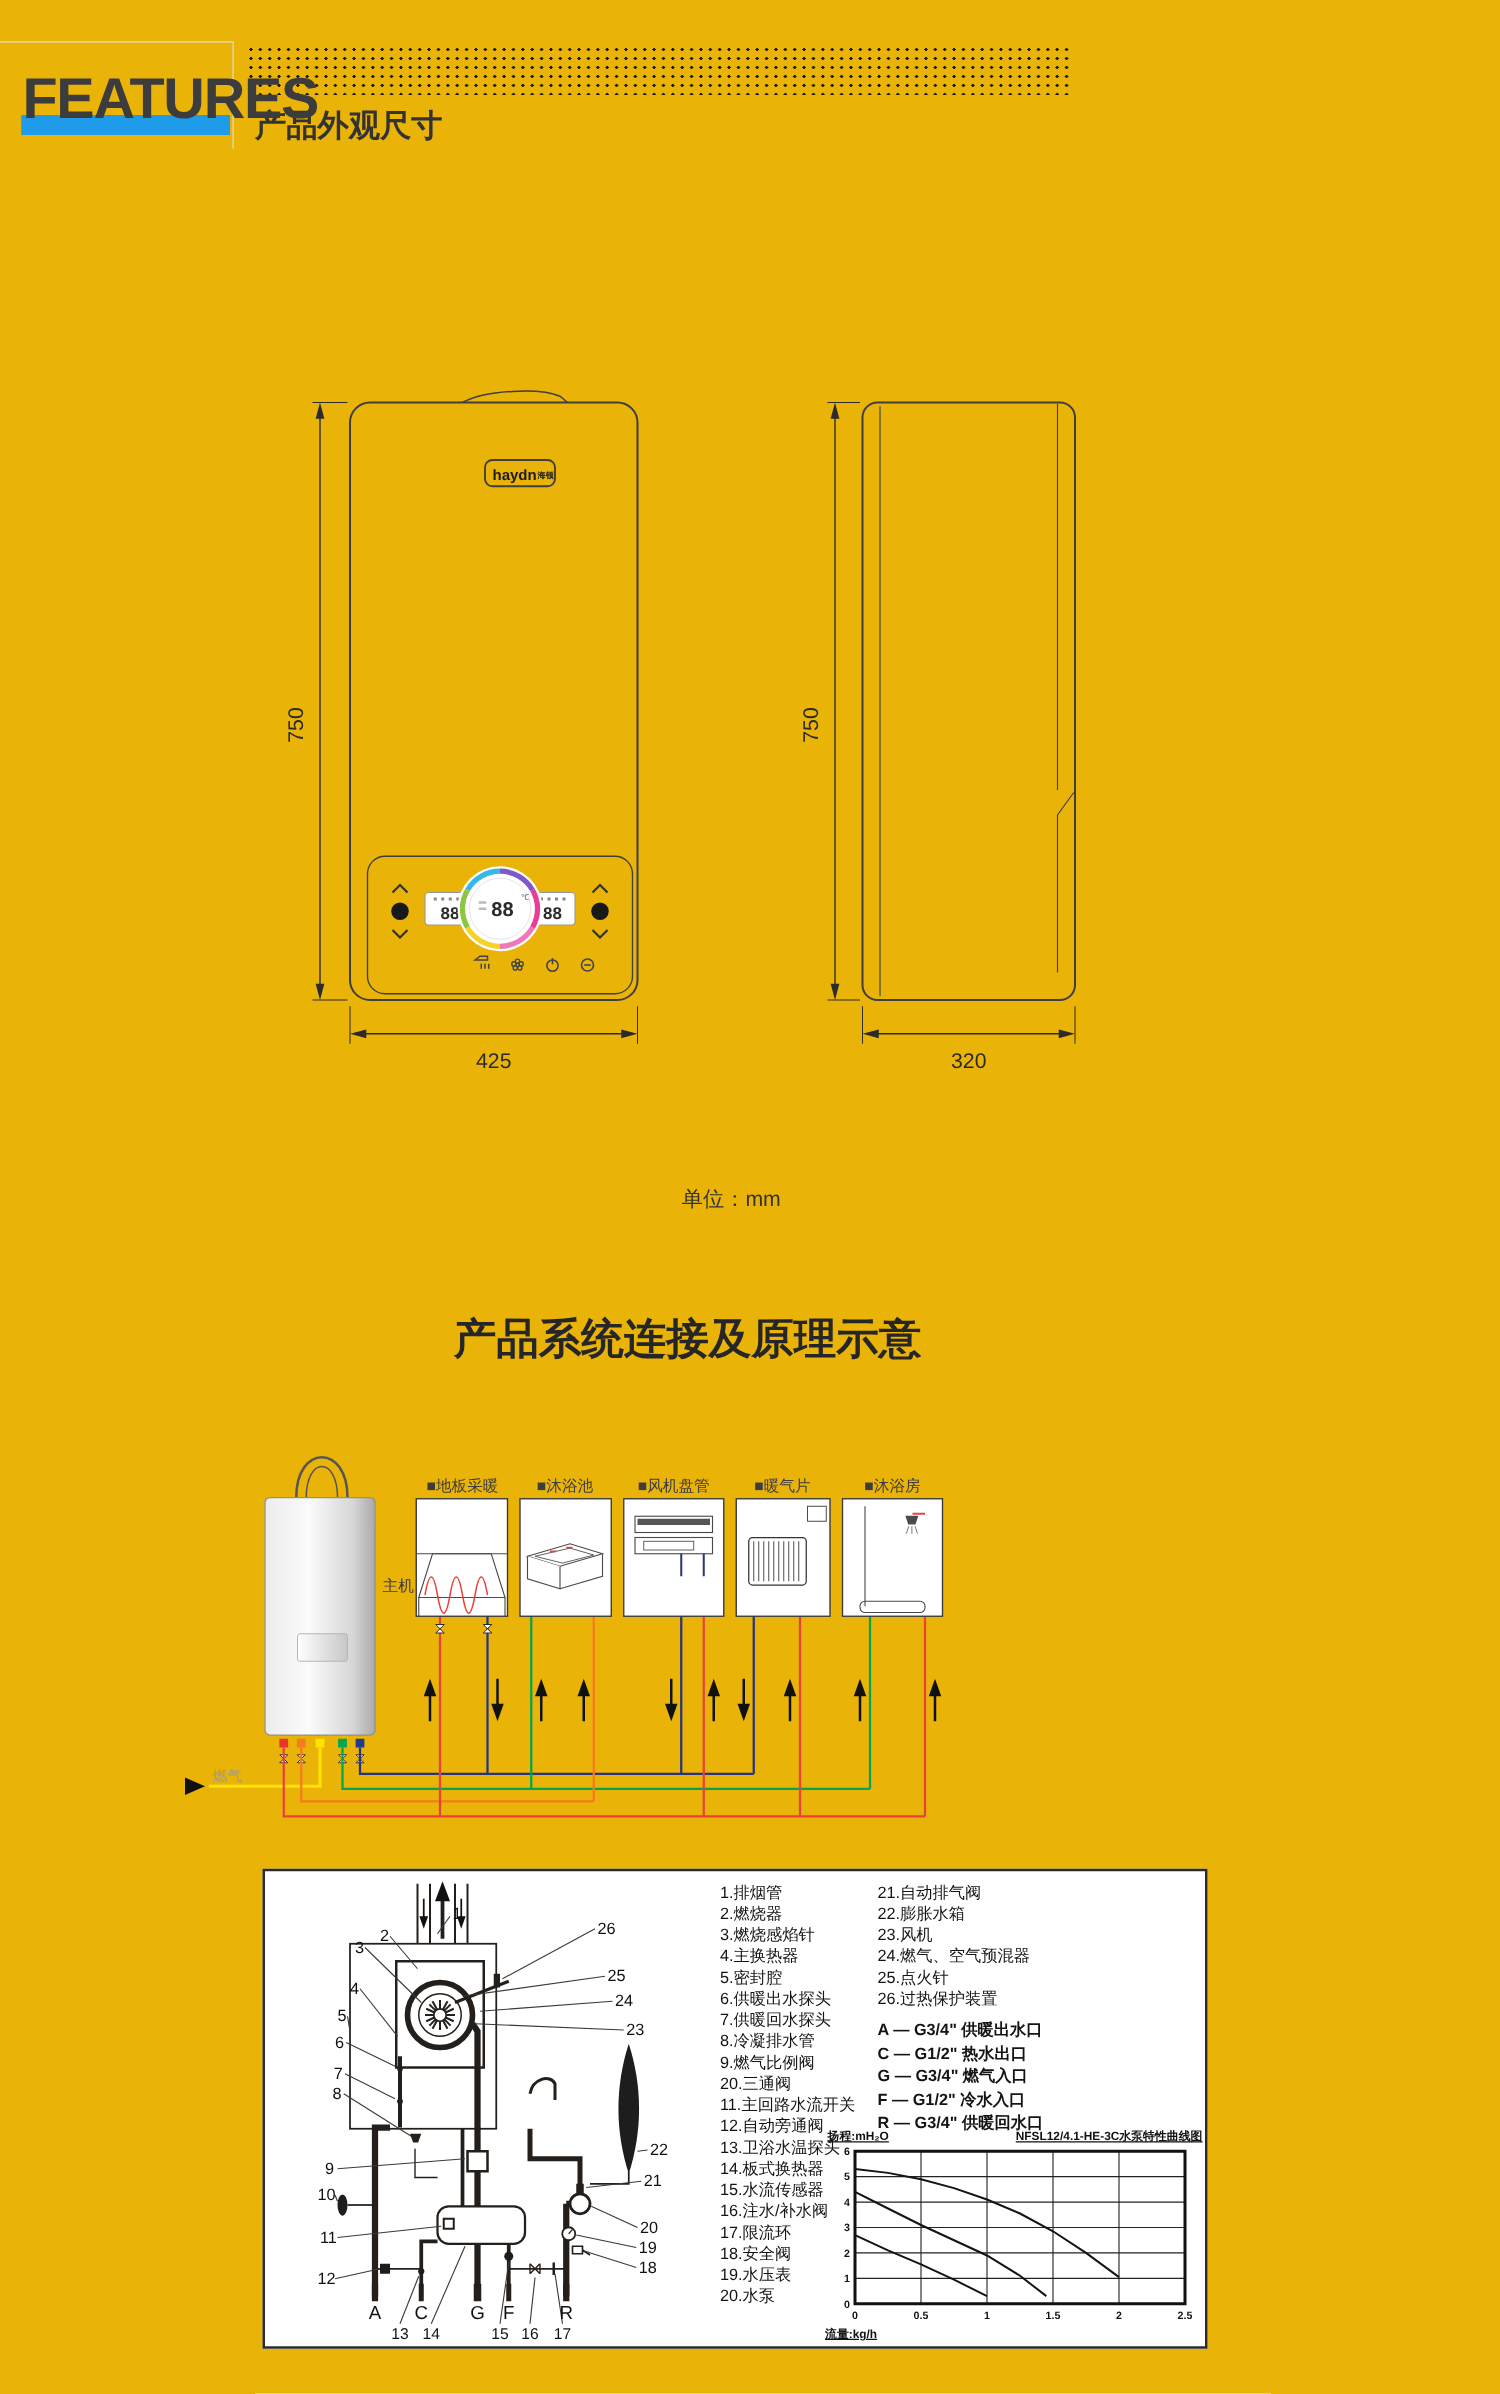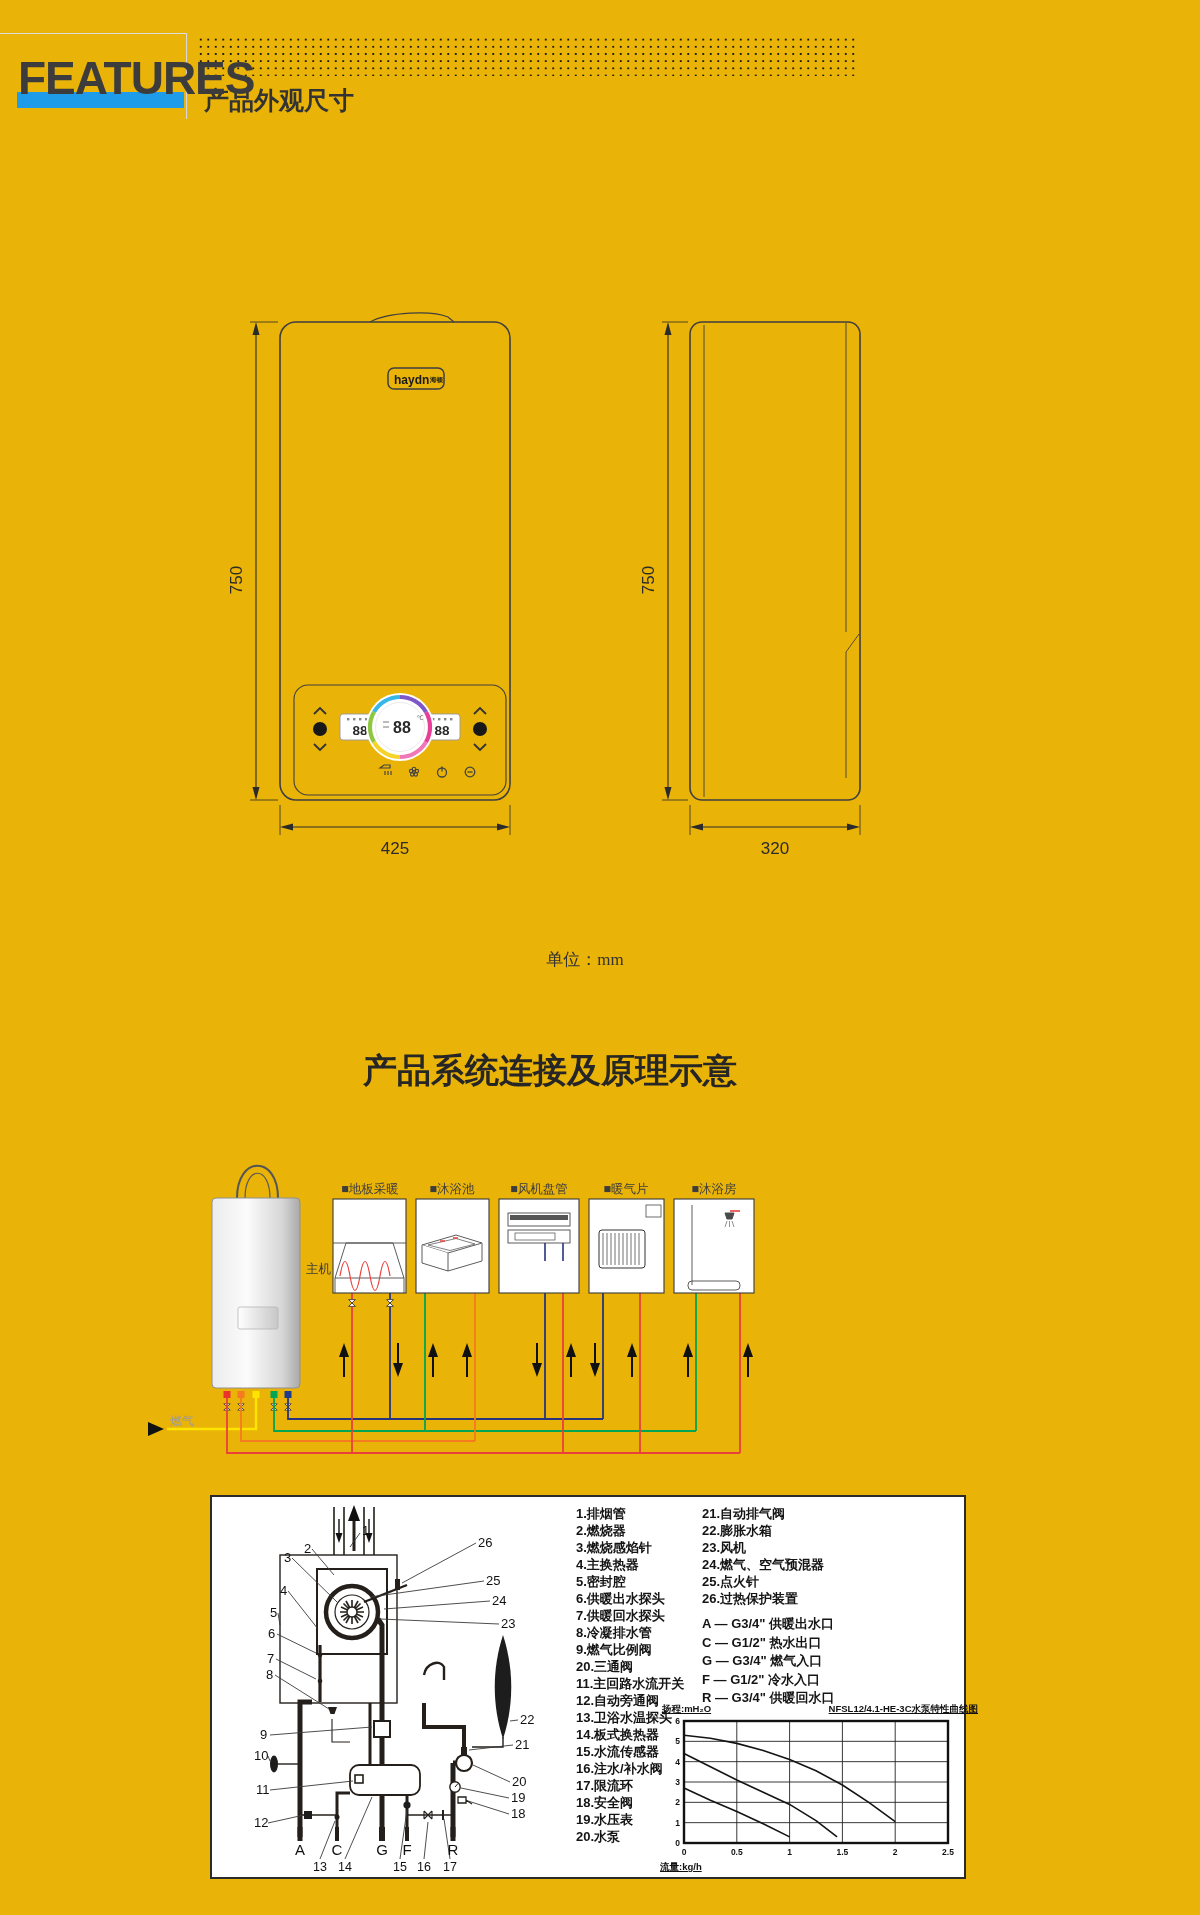--- a/index.html
+++ b/index.html
@@ -7,26 +7,26 @@
         font-family:"Liberation Sans",sans-serif;overflow:hidden;color:#222;}
   .abs{position:absolute;}
   
   .hline{background:#dcdcdc;height:1px;}
   .vline{background:#d9d9d9;width:1px;}
   .dots{background-image:radial-gradient(circle,#191919 1.15px,transparent 1.3px);
         background-size:7.5px 7.2px;}
   .brand{font-size:46px;font-weight:900;letter-spacing:-1px;color:#3c3c3c;line-height:1;z-index:2;}
   .brand-bar{background:#1e9be9;z-index:1;}
   .section-title{font-size:25px;font-weight:700;color:#333;}
-  .unit-label{font-size:17px;color:#333;text-align:center;font-family:Liberation Serif, serif;}
+  .unit-label{font-size:17px;color:#333;text-align:center;}
   .sys-title{width:1100px;text-align:center;font-size:34px;font-weight:800;color:#262626;}
   .sys-subtitle{width:1100px;text-align:center;font-size:21px;color:#3f3f3f;}
   
   .panel{border:2px solid #2b2b2b;background:#fff;}
-  .parts div{font-size:13px;font-weight:700;color:#141414;line-height:17px;white-space:nowrap;}
+  .parts div{font-size:13px;font-weight:400;color:#141414;line-height:17px;white-space:nowrap;}
   .legend div{font-size:13px;font-weight:700;color:#141414;line-height:18.5px;white-space:nowrap;}
   .chart-head{font-size:9.5px;font-weight:700;color:#111;white-space:nowrap;text-decoration:underline;}
   
   svg text{font-family:"Liberation Sans",sans-serif;}
   .dim{stroke:#2b2b2b;stroke-width:1.1;fill:none;}
   .dimtick{stroke:#2b2b2b;stroke-width:0.8;fill:none;}
   .dimnum{font-size:17px;fill:#2b2b2b;}
   .draw{stroke:#3f3f3f;fill:none;}
   .callout{font-size:13px;fill:#111;}
   .leader{stroke:#3a3a3a;stroke-width:0.9;fill:none;}
@@ -487,21 +487,21 @@
       </div>
     <div class="abs legend" style="left:490px;top:118px;">
         <div>A — G3/4" 供暖出水口</div>
         <div>C — G1/2" 热水出口</div>
         <div>G — G3/4" 燃气入口</div>
         <div>F — G1/2" 冷水入口</div>
         <div>R — G3/4" 供暖回水口</div>
       </div>
 
     <div class="abs chart-head" style="left:450px;top:206px;">扬程:mH₂O</div>
-    <div class="abs chart-head" style="left:468px;top:206px;width:298px;text-align:right;">NFSL12/4.1-HE-3C水泵特性曲线图</div>
+    <div class="abs chart-head" style="left:452px;top:206px;width:298px;text-align:right;">NFSL12/4.1-HE-3C水泵特性曲线图</div>
     <svg id="pump-plot" class="abs" style="left:448px;top:218px;" width="302" height="148" viewBox="0 0 302 148">
         <text x="20" y="131" text-anchor="end" class="tick">0</text>
         <line x1="24" y1="107.66666666666667" x2="288" y2="107.66666666666667" class="grid"></line>
         <text x="20" y="110.66666666666667" text-anchor="end" class="tick">1</text>
         <line x1="24" y1="87.33333333333334" x2="288" y2="87.33333333333334" class="grid"></line>
         <text x="20" y="90.33333333333334" text-anchor="end" class="tick">2</text>
         <line x1="24" y1="67" x2="288" y2="67" class="grid"></line>
         <text x="20" y="70" text-anchor="end" class="tick">3</text>
         <line x1="24" y1="46.66666666666667" x2="288" y2="46.66666666666667" class="grid"></line>
         <text x="20" y="49.66666666666667" text-anchor="end" class="tick">4</text>

